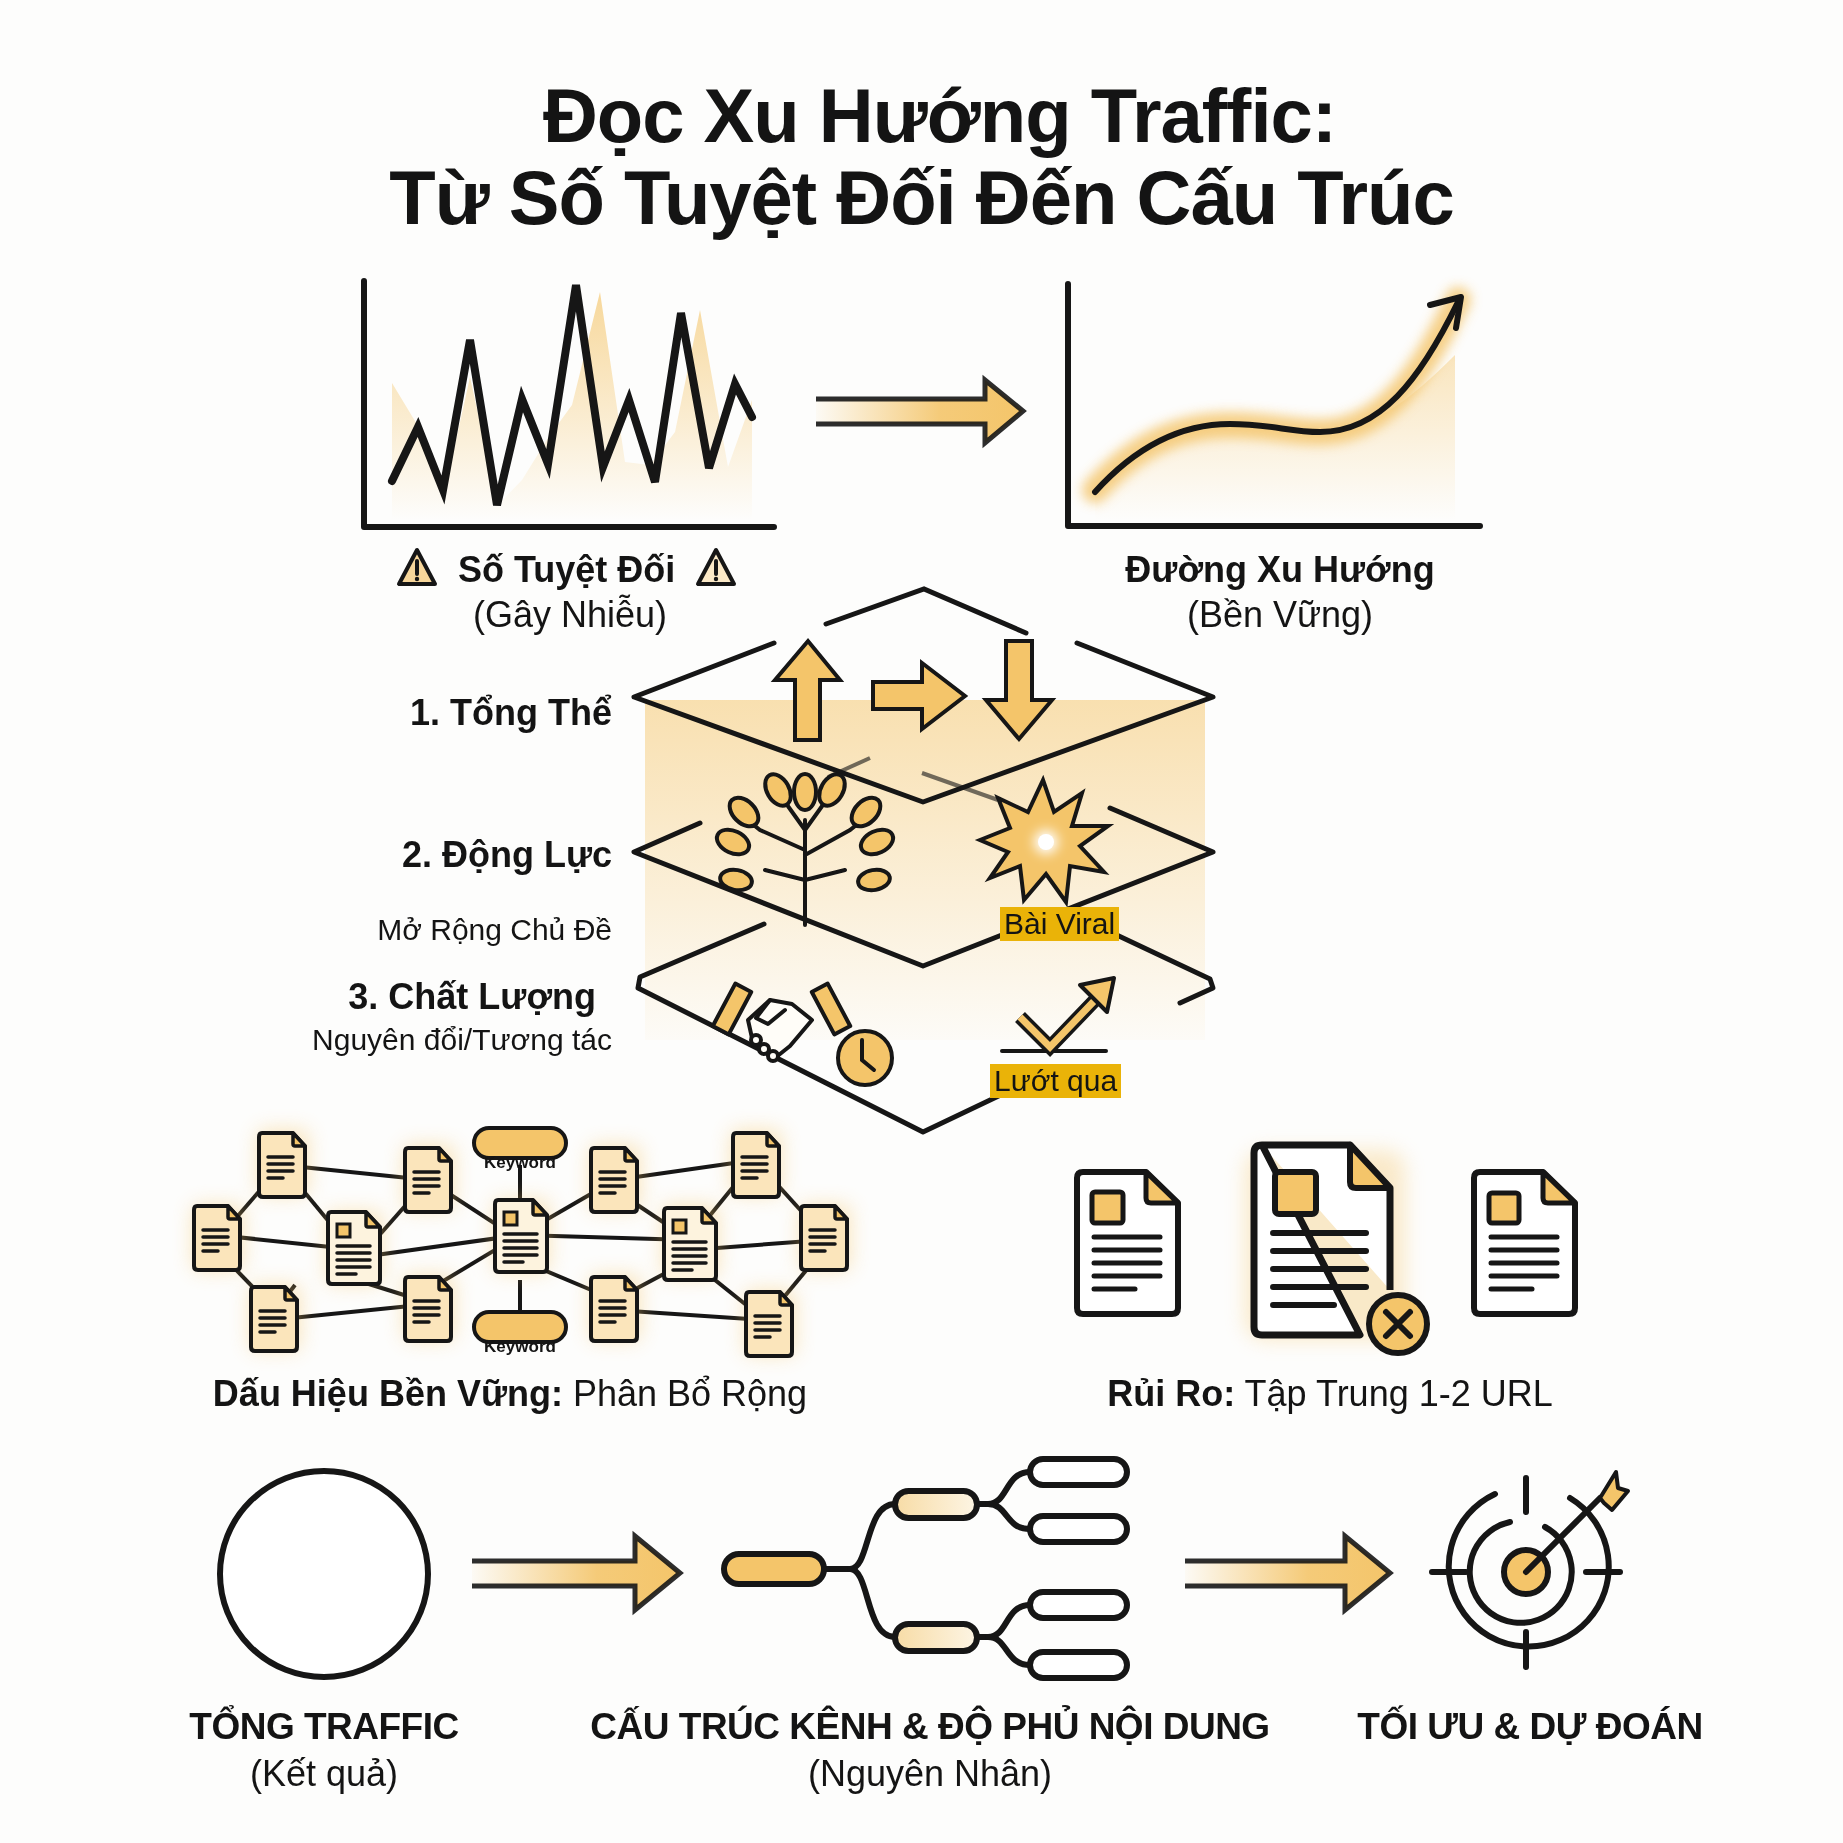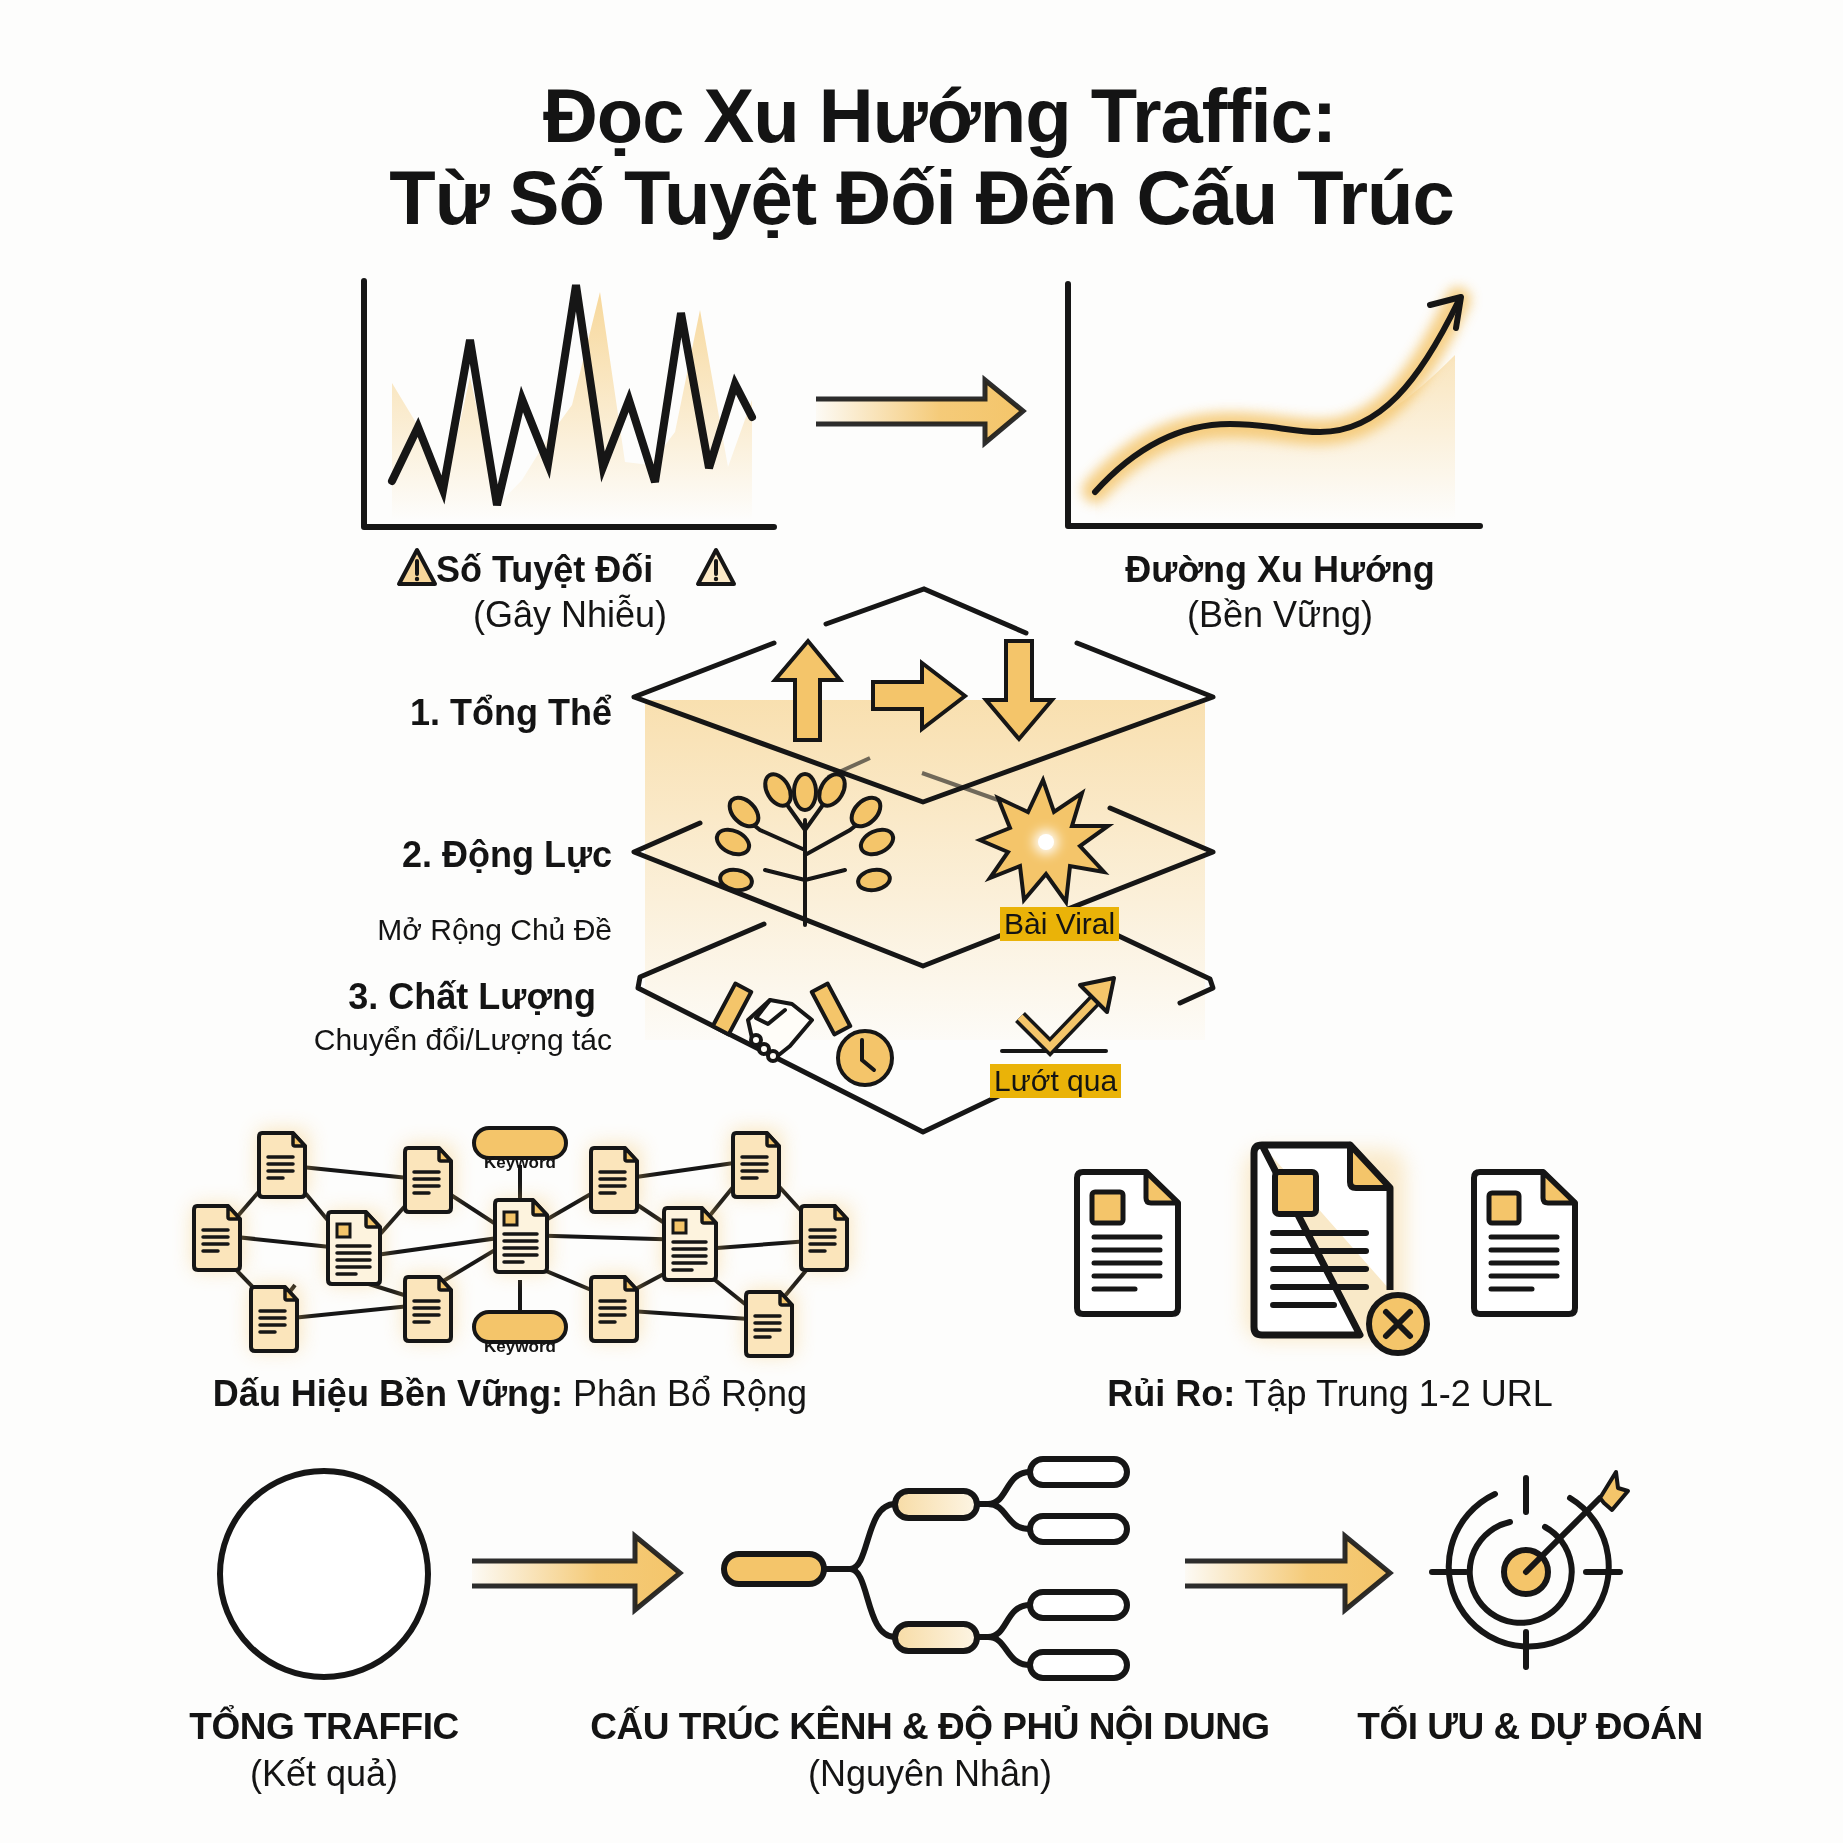--- a/index.html
+++ b/index.html
@@ -329,33 +329,33 @@
   <use href="#docSmall" x="591" y="1277"></use>
   <use href="#docSmall" x="746" y="1292"></use>
 
   <rect x="474" y="1128" width="92" height="30" rx="15" fill="#f4c56a" stroke="#161616" stroke-width="4"></rect>
   <rect x="474" y="1312" width="92" height="30" rx="15" fill="#f4c56a" stroke="#161616" stroke-width="4"></rect>
 </svg>
 
 <div class="abs kw center" style="left:474px; top:1134px; width:92px;">Keyword</div>
 <div class="abs kw center" style="left:474px; top:1318px; width:92px;">Keyword</div>
 
-<div class="abs cap lbl-bold" style="left:436px; top:548px;text-align:center;">Số Tuyệt Đối</div>
+<div class="abs cap lbl-bold" style="left:458px; top:548px;text-align:center;">Số Tuyệt Đối</div>
 <div class="abs cap center" style="left:420px; top:593px; width:300px;">(Gây Nhiễu)</div>
 
 <div class="abs cap lbl-bold center" style="left:1080px; top:548px; width:400px;">Đường Xu Hướng</div>
 <div class="abs cap center" style="left:1080px; top:593px; width:400px;">(Bền Vững)</div>
 
 <div class="abs layer-title right" style="left:200px; top:692px; width:412px;">1. Tổng Thể</div>
 
 <div class="abs layer-title right" style="left:200px; top:834px; width:412px;">2. Động Lực</div>
 <div class="abs layer-sub right" style="left:200px; top:880px; width:412px;margin-top:32px;">Mở Rộng Chủ Đề</div>
 
 <div class="abs layer-title right" style="left:184px; top:976px; width:412px;">3. Chất Lượng</div>
-<div class="abs layer-sub right" style="left:200px; top:1022px; width:412px;">Chuyển đổi/Lượng tác</div>
+<div class="abs layer-sub right" style="left:200px; top:1022px; width:412px;">Nguyên đổi/Tương tác</div>
 
 <div class="abs icon-text" style="left:1000px; top:907px;">Bài Viral</div>
 <div class="abs icon-text" style="left:990px; top:1064px;">Lướt qua</div>
 
 <div class="abs cap center" style="left:140px; top:1372px; width:740px;">
   <span class="lbl-bold">Dấu Hiệu Bền Vững:</span><span> Phân Bổ Rộng</span>
 </div>
 <div class="abs cap center" style="left:1000px; top:1372px; width:660px;">
   <span class="lbl-bold">Rủi Ro:</span><span> Tập Trung 1-2 URL</span>
 </div>

